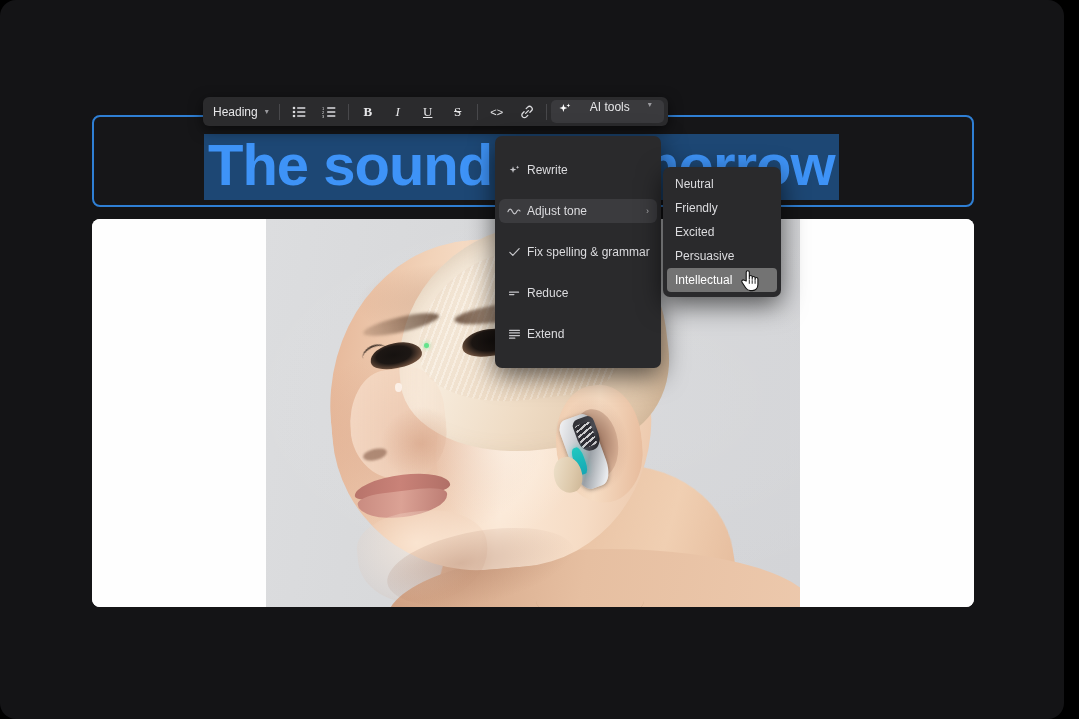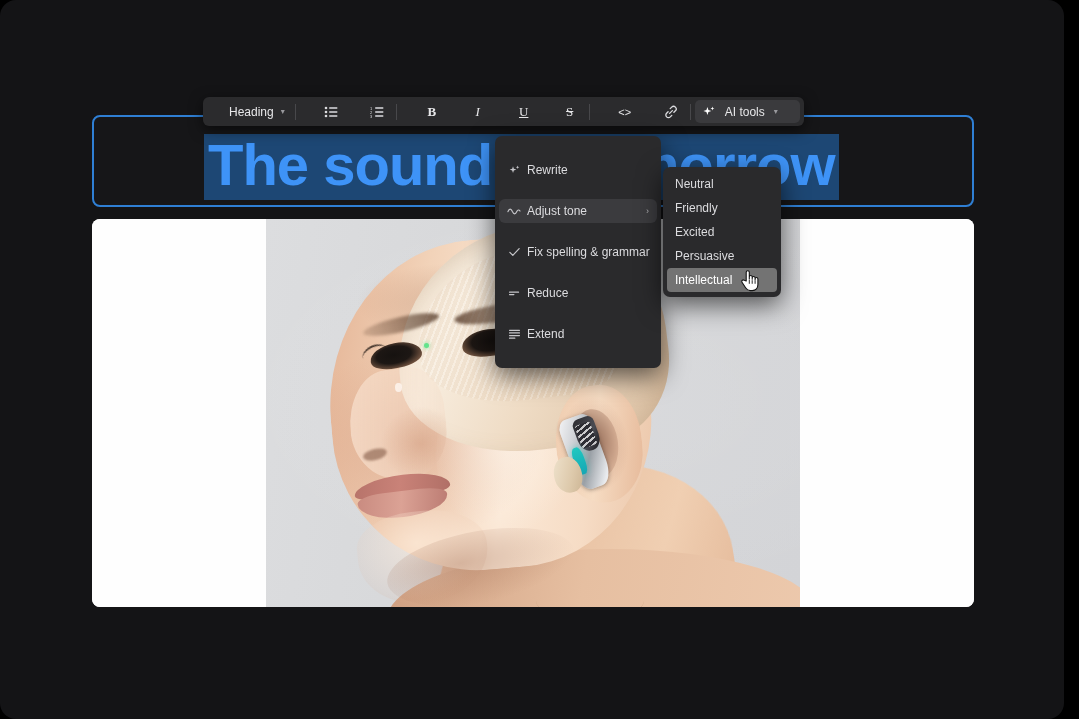--- a/index.html
+++ b/index.html
@@ -317,42 +317,41 @@
   }
   #format-toolbar .tb-item {
     display: flex;
     align-items: center;
     gap: 5px;
     height: 22px;
     padding: 0 6px;
     border-radius: 4px;
     cursor: default;
     white-space: nowrap;
-    margin-left: 16px;
   }
   #format-toolbar .tb-sep {
     width: 1px; height: 16px;
     background: #48484b;
     margin: 0 4px;
   }
   #format-toolbar .tb-icon {
     width: 18px; height: 18px;
     display: flex; align-items: center; justify-content: center;
     border-radius: 4px;
     font-size: 13px;
   }
   #format-toolbar .caret {
     font-size: 8px; color: #9a9a9e; margin-left: 2px;
   }
   #ai-tools-button {
     background: #3a3a3d;
     border-radius: 5px;
     height: 23px;
-    padding: 0 22px 0 5px;
-    display: flex; align-items: center; gap: 7px;
+    padding: 0 12px 0 5px;
+    display: flex; gap: 16px;
   }
 
   .glyph-bold { font-weight: 700; font-family: "Liberation Serif", serif; font-size: 14px; }
   .glyph-italic { font-style: italic; font-family: "Liberation Serif", serif; font-size: 14px; }
   .glyph-under { text-decoration: underline; font-family: "Liberation Serif", serif; font-size: 13px; }
   .glyph-strike { text-decoration: line-through; font-family: "Liberation Serif", serif; font-size: 13px; }
 
   
   #ai-menu {
     position: absolute;

